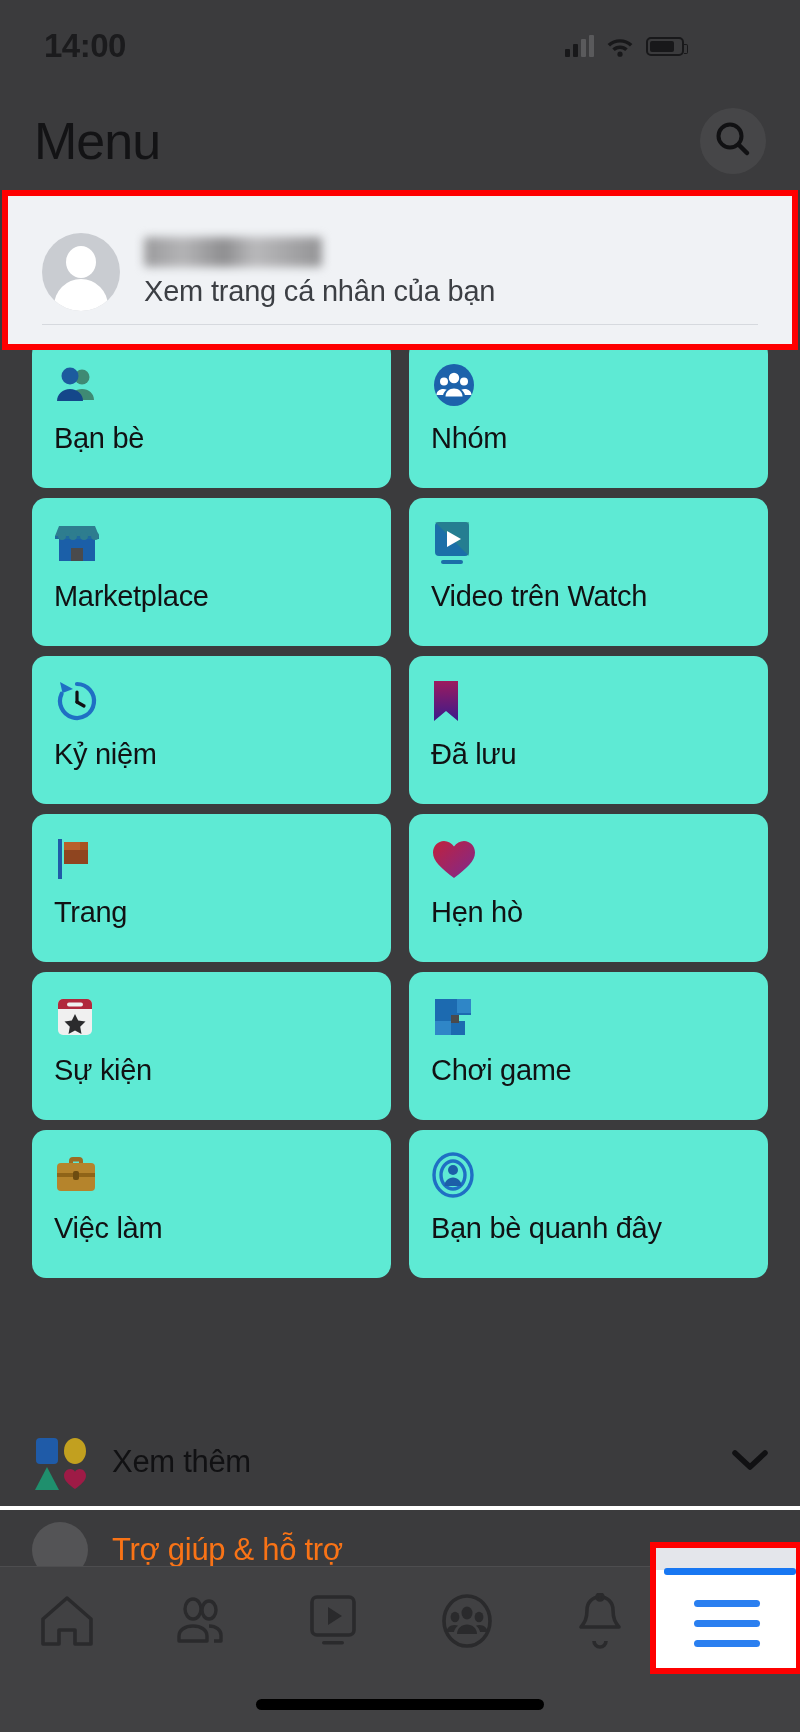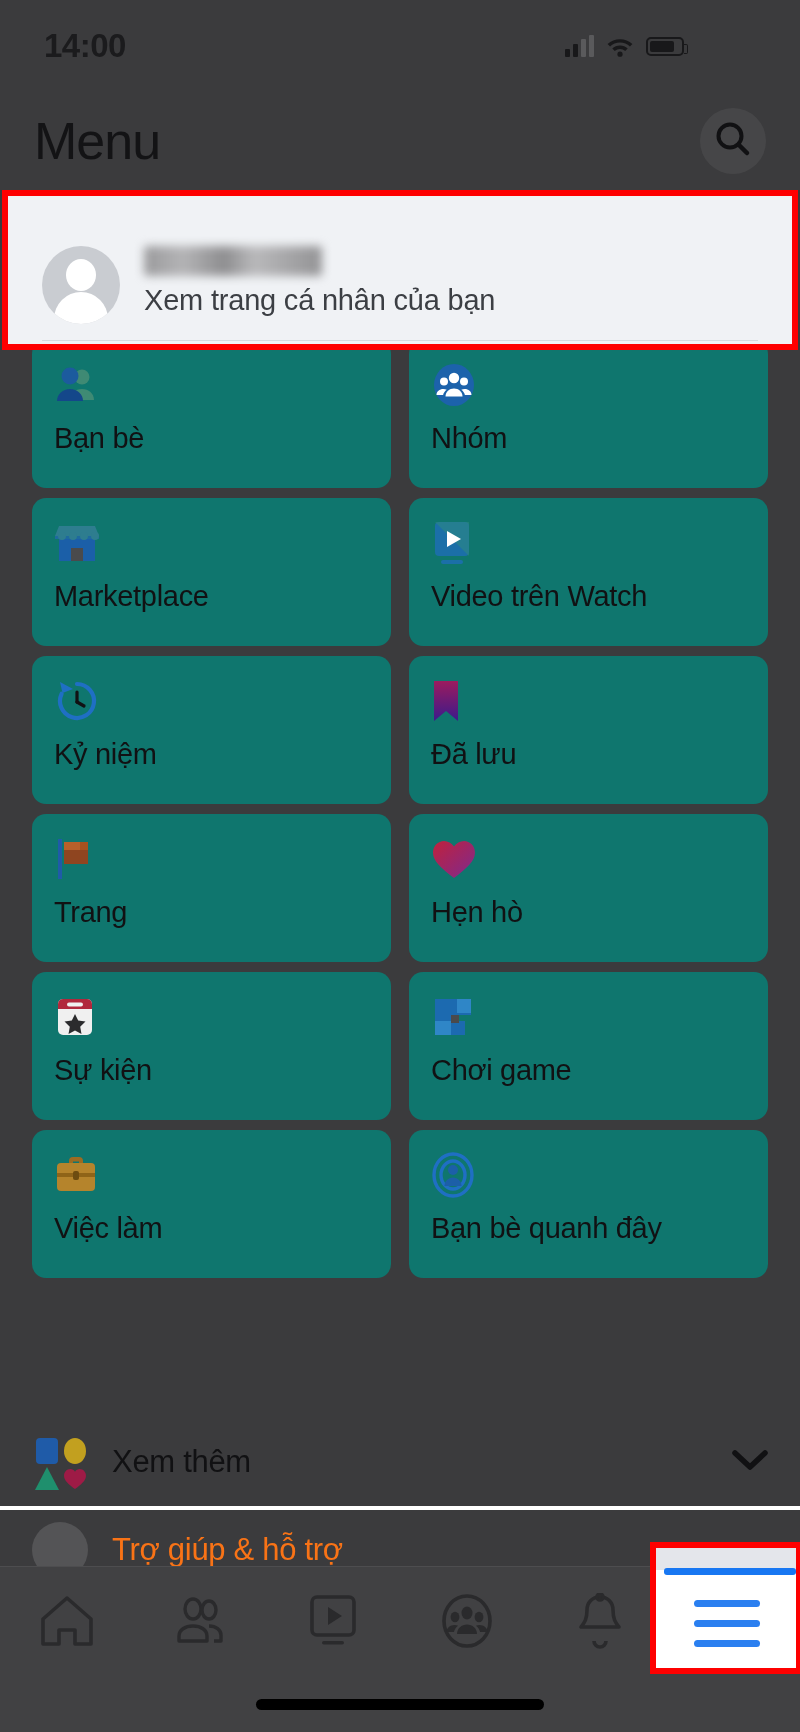--- a/index.html
+++ b/index.html
@@ -66,21 +66,21 @@
   }
 
   
   .profile-highlight {
     position:absolute; top: 190px; left: 2px; width: 796px; height: 160px;
     border: 6px solid #fe0000;
     background: #f0f2f5;
     z-index: 40;
   }
   .profile-row {
-    display:flex; padding: 34px 34px 0 34px; height: 118px; margin-top: 16px;
+    display:flex; align-items:center; padding: 34px 34px 0 34px; height: 118px;
   }
   .avatar {
     width: 78px; height: 78px; border-radius: 50%;
     background: #c9ccd1; position: relative; overflow: hidden; flex: none;
   }
   .avatar .head {
     position:absolute; left:50%; top:13px; transform:translateX(-50%);
     width: 30px; height: 32px; background:#fff; border-radius: 50%;
   }
   .avatar .body {
@@ -101,21 +101,21 @@
     margin: 10px 34px 0 34px; height: 1px; background: #d6d9de;
   }
 
   
   .grid {
     position:absolute; top: 340px; left: 0; width: 800px;
     padding: 0 32px;
     display: grid; grid-template-columns: 1fr 1fr; gap: 10px 18px;
   }
   .tile {
-    height: 148px; border-radius: 14px; background: #0f766e;
+    height: 148px; border-radius: 14px; background: #5eead4;
     padding: 22px 22px 0 22px; position: relative;
   }
   .tile-icon { height: 46px; margin-bottom: 14px; display:flex; align-items:center; }
   .tile-label {
     font-size: 29px; color: #111113; letter-spacing: -0.3px; font-weight: 400;
   }
 
   
   .more-row {
     position:absolute; top: 1418px; left: 0; width: 800px; height: 92px;

